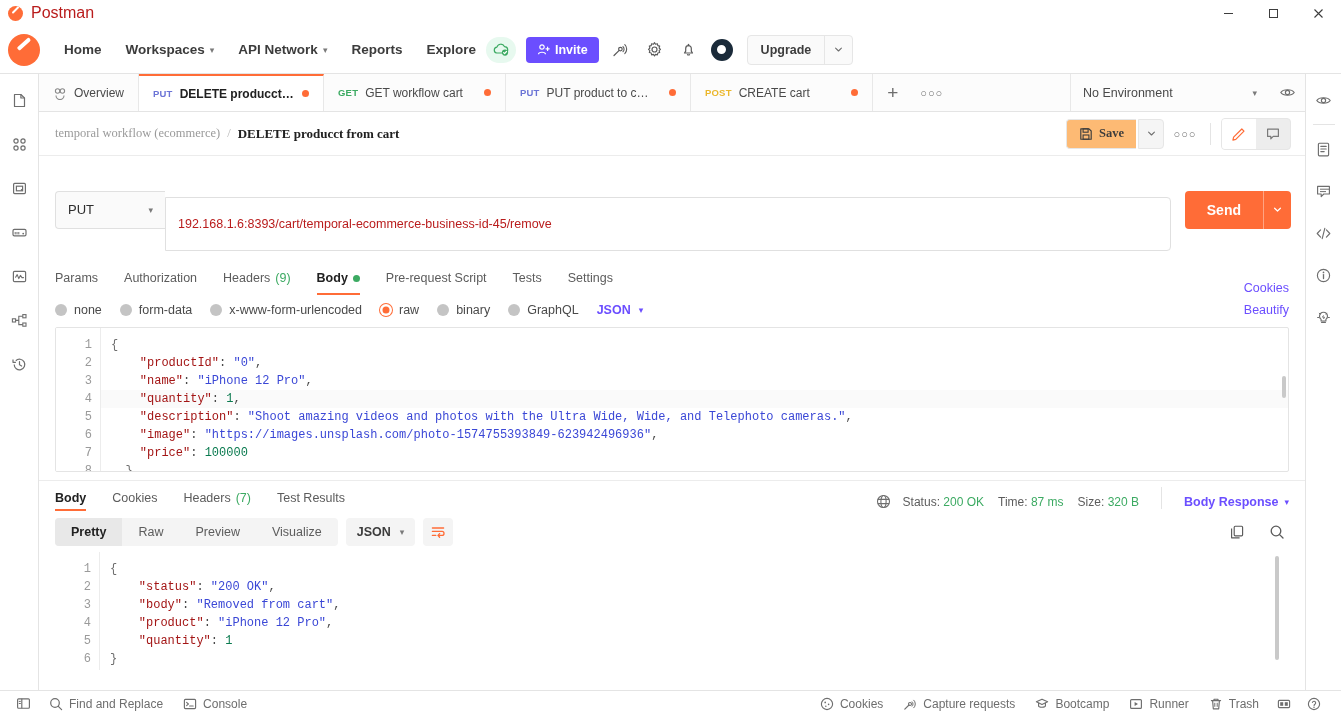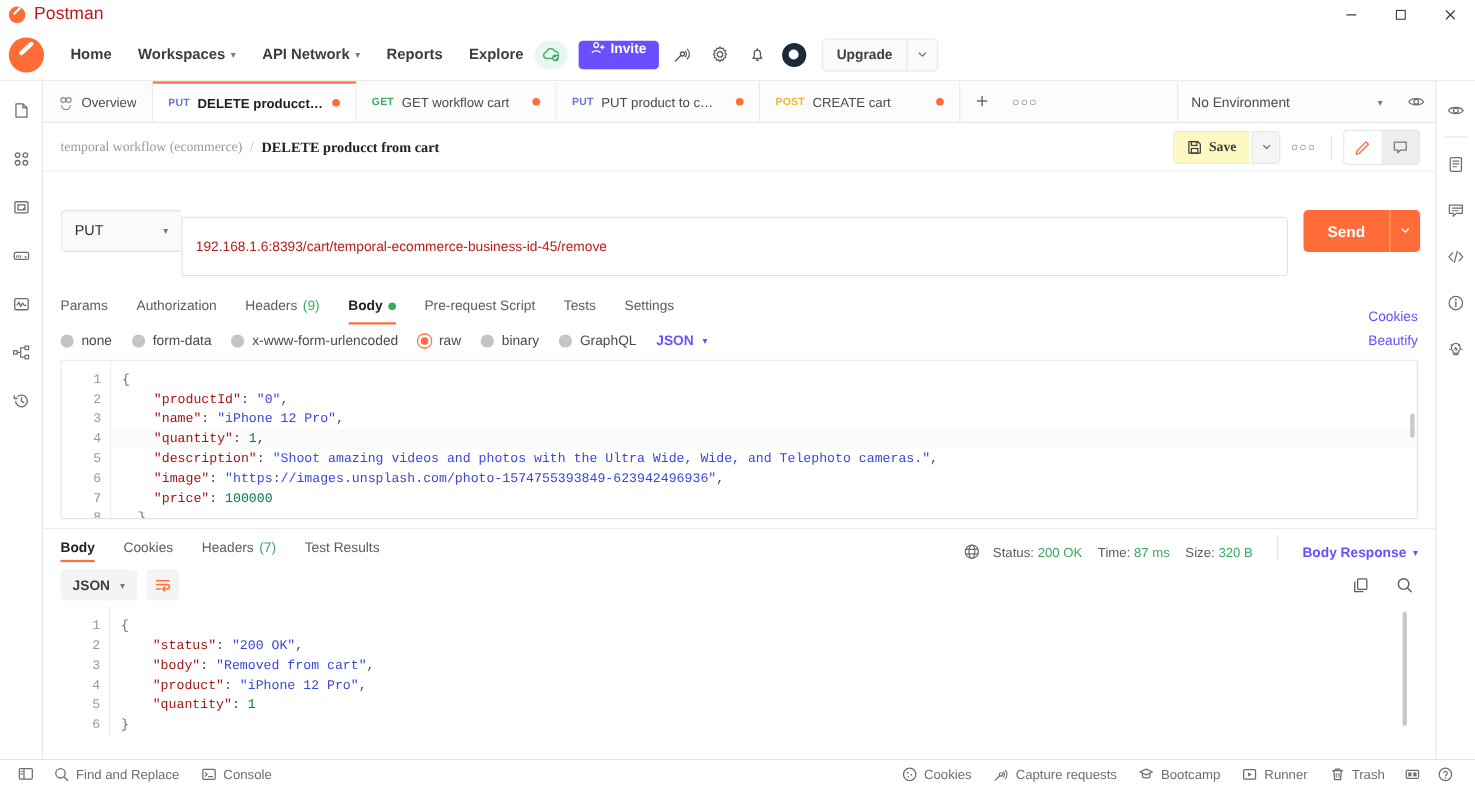--- a/index.html
+++ b/index.html
@@ -75,21 +75,21 @@
     display: flex; align-items: center; gap: 9px; padding: 0 10px;
   }
   .searchbox .ph { color: #9b9b9b; font-size: 12.5px; }
   .hdr-right { display: flex; align-items: center; gap: 10px; }
   .sync-pill {
     width: 30px; height: 26px; border-radius: 13px; background: #e7f9ef;
     display: flex; align-items: center; justify-content: center;
   }
   .invite-btn {
     background: #6b4eff; color: #fff; border-radius: 4px;
-    height: 26px; display: flex; align-items: flex-start; gap: 5px;
+    height: 26px; display: flex; align-items: center; gap: 5px;
     padding: 0 11px; font-size: 12.5px; font-weight: bold;
   }
   .icon-btn {
     width: 24px; height: 24px; display: flex; align-items: center; justify-content: center;
     color: #5a5a5a; border-radius: 3px;
   }
   .avatar {
     width: 22px; height: 22px; border-radius: 50%;
     background: #1b2b3a; border: 2px solid #1b2b3a;
     display: flex; align-items: center; justify-content: center;
@@ -162,21 +162,21 @@
   .crumbrow {
     height: 44px; display: flex; align-items: center;
     padding: 0 14px 0 16px; border-bottom: 1px solid #ececec; flex: none; background: #fff; font-family: Liberation Serif, serif;
   }
   .crumb { font-size: 12.5px; color: #9a9a9a; }
   .crumb-sep { margin: 0 7px; color: #b5b5b5; font-size: 12.5px; }
   .crumb-cur { font-size: 13px; color: #212121; font-weight: bold; }
   .crumbrow .right { margin-left: auto; display: flex; align-items: center; gap: 2px; }
   .save-btn {
     display: flex; align-items: center; gap: 6px; height: 30px; padding: 0 12px;
-    background: #fef9c3; border: 1px solid #e6e6e6; border-right: none;
+    background: #fdba74; border: 1px solid #e6e6e6; border-right: none;
     border-radius: 4px 0 0 4px; font-size: 12.5px; color: #3c3c3c; font-weight: bold;
   }
   .save-caret {
     width: 26px; height: 30px; background: #f5f5f5; border: 1px solid #e6e6e6;
     border-radius: 0 4px 4px 0; display: flex; align-items: center; justify-content: center;
     color: #6e6e6e;
   }
   .more-dots { width: 30px; height: 30px; display: flex; align-items: center; justify-content: center; color: #6e6e6e; font-size: 11px; letter-spacing: 1px; margin-left: 4px;}
   .vsep { width: 1px; height: 22px; background: #e4e4e4; margin: 0 8px; }
   .seg {
@@ -684,20 +684,26 @@
           </span>
           <span class="vsep"></span>
           <span class="save-resp">
             <span>Body Response</span>
             <span class="caret" style="color:#6b4eff">▾</span>
           </span>
         </div>
       </div>
 
       <div class="restoolbar">
+        <div class="viewseg">
+          <div class="vb on">Pretty</div>
+          <div class="vb">Raw</div>
+          <div class="vb">Preview</div>
+          <div class="vb">Visualize</div>
+        </div>
         <div class="fmt-sel">
           <span>JSON</span>
           <span class="caret">▾</span>
         </div>
         <div class="wrap-btn">
           <svg width="16" height="16" viewBox="0 0 16 16">
               <path d="M2.4 4 h11.2 M2.4 7.4 h9.6 a2 2 0 0 1 0 4 h-3.6 M2.4 11.4 h3.4" fill="none" stroke="currentColor" stroke-width="1.3" stroke-linecap="round"></path>
               <path d="M9.6 9.6 L8 11.4 L9.6 13.2" fill="none" stroke="currentColor" stroke-width="1.3" stroke-linecap="round" stroke-linejoin="round"></path>
             </svg>
         </div>

